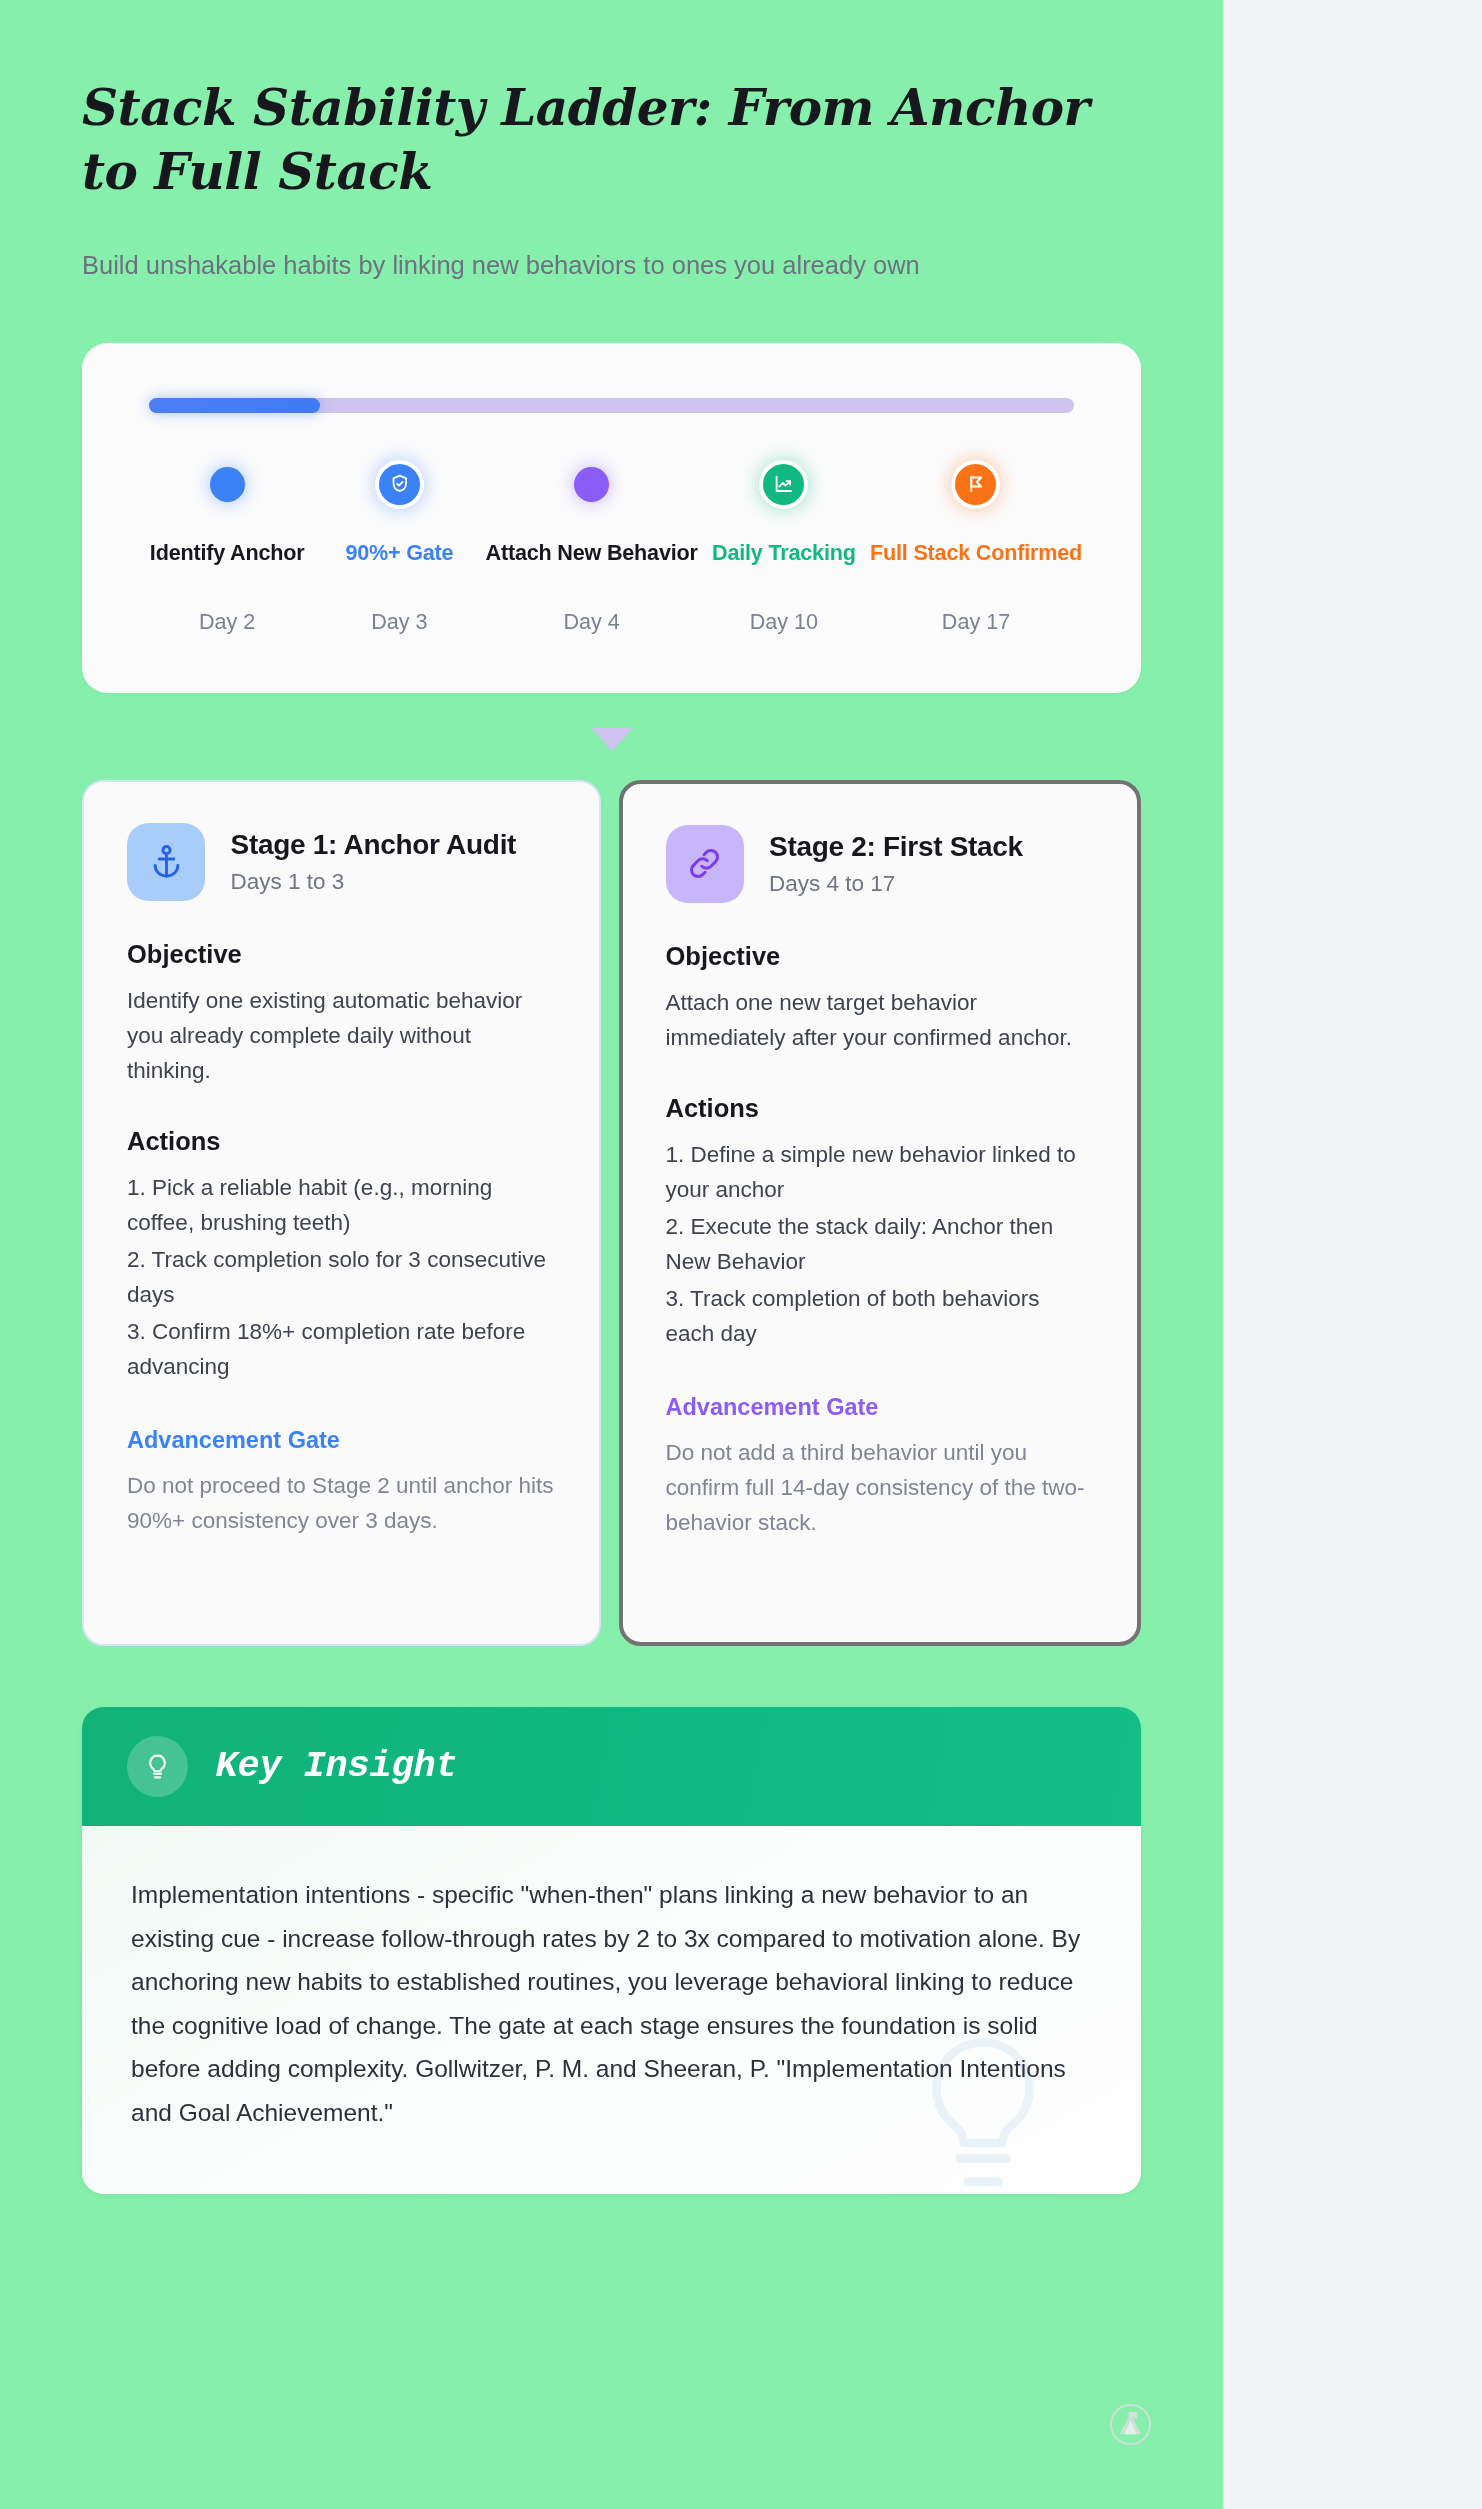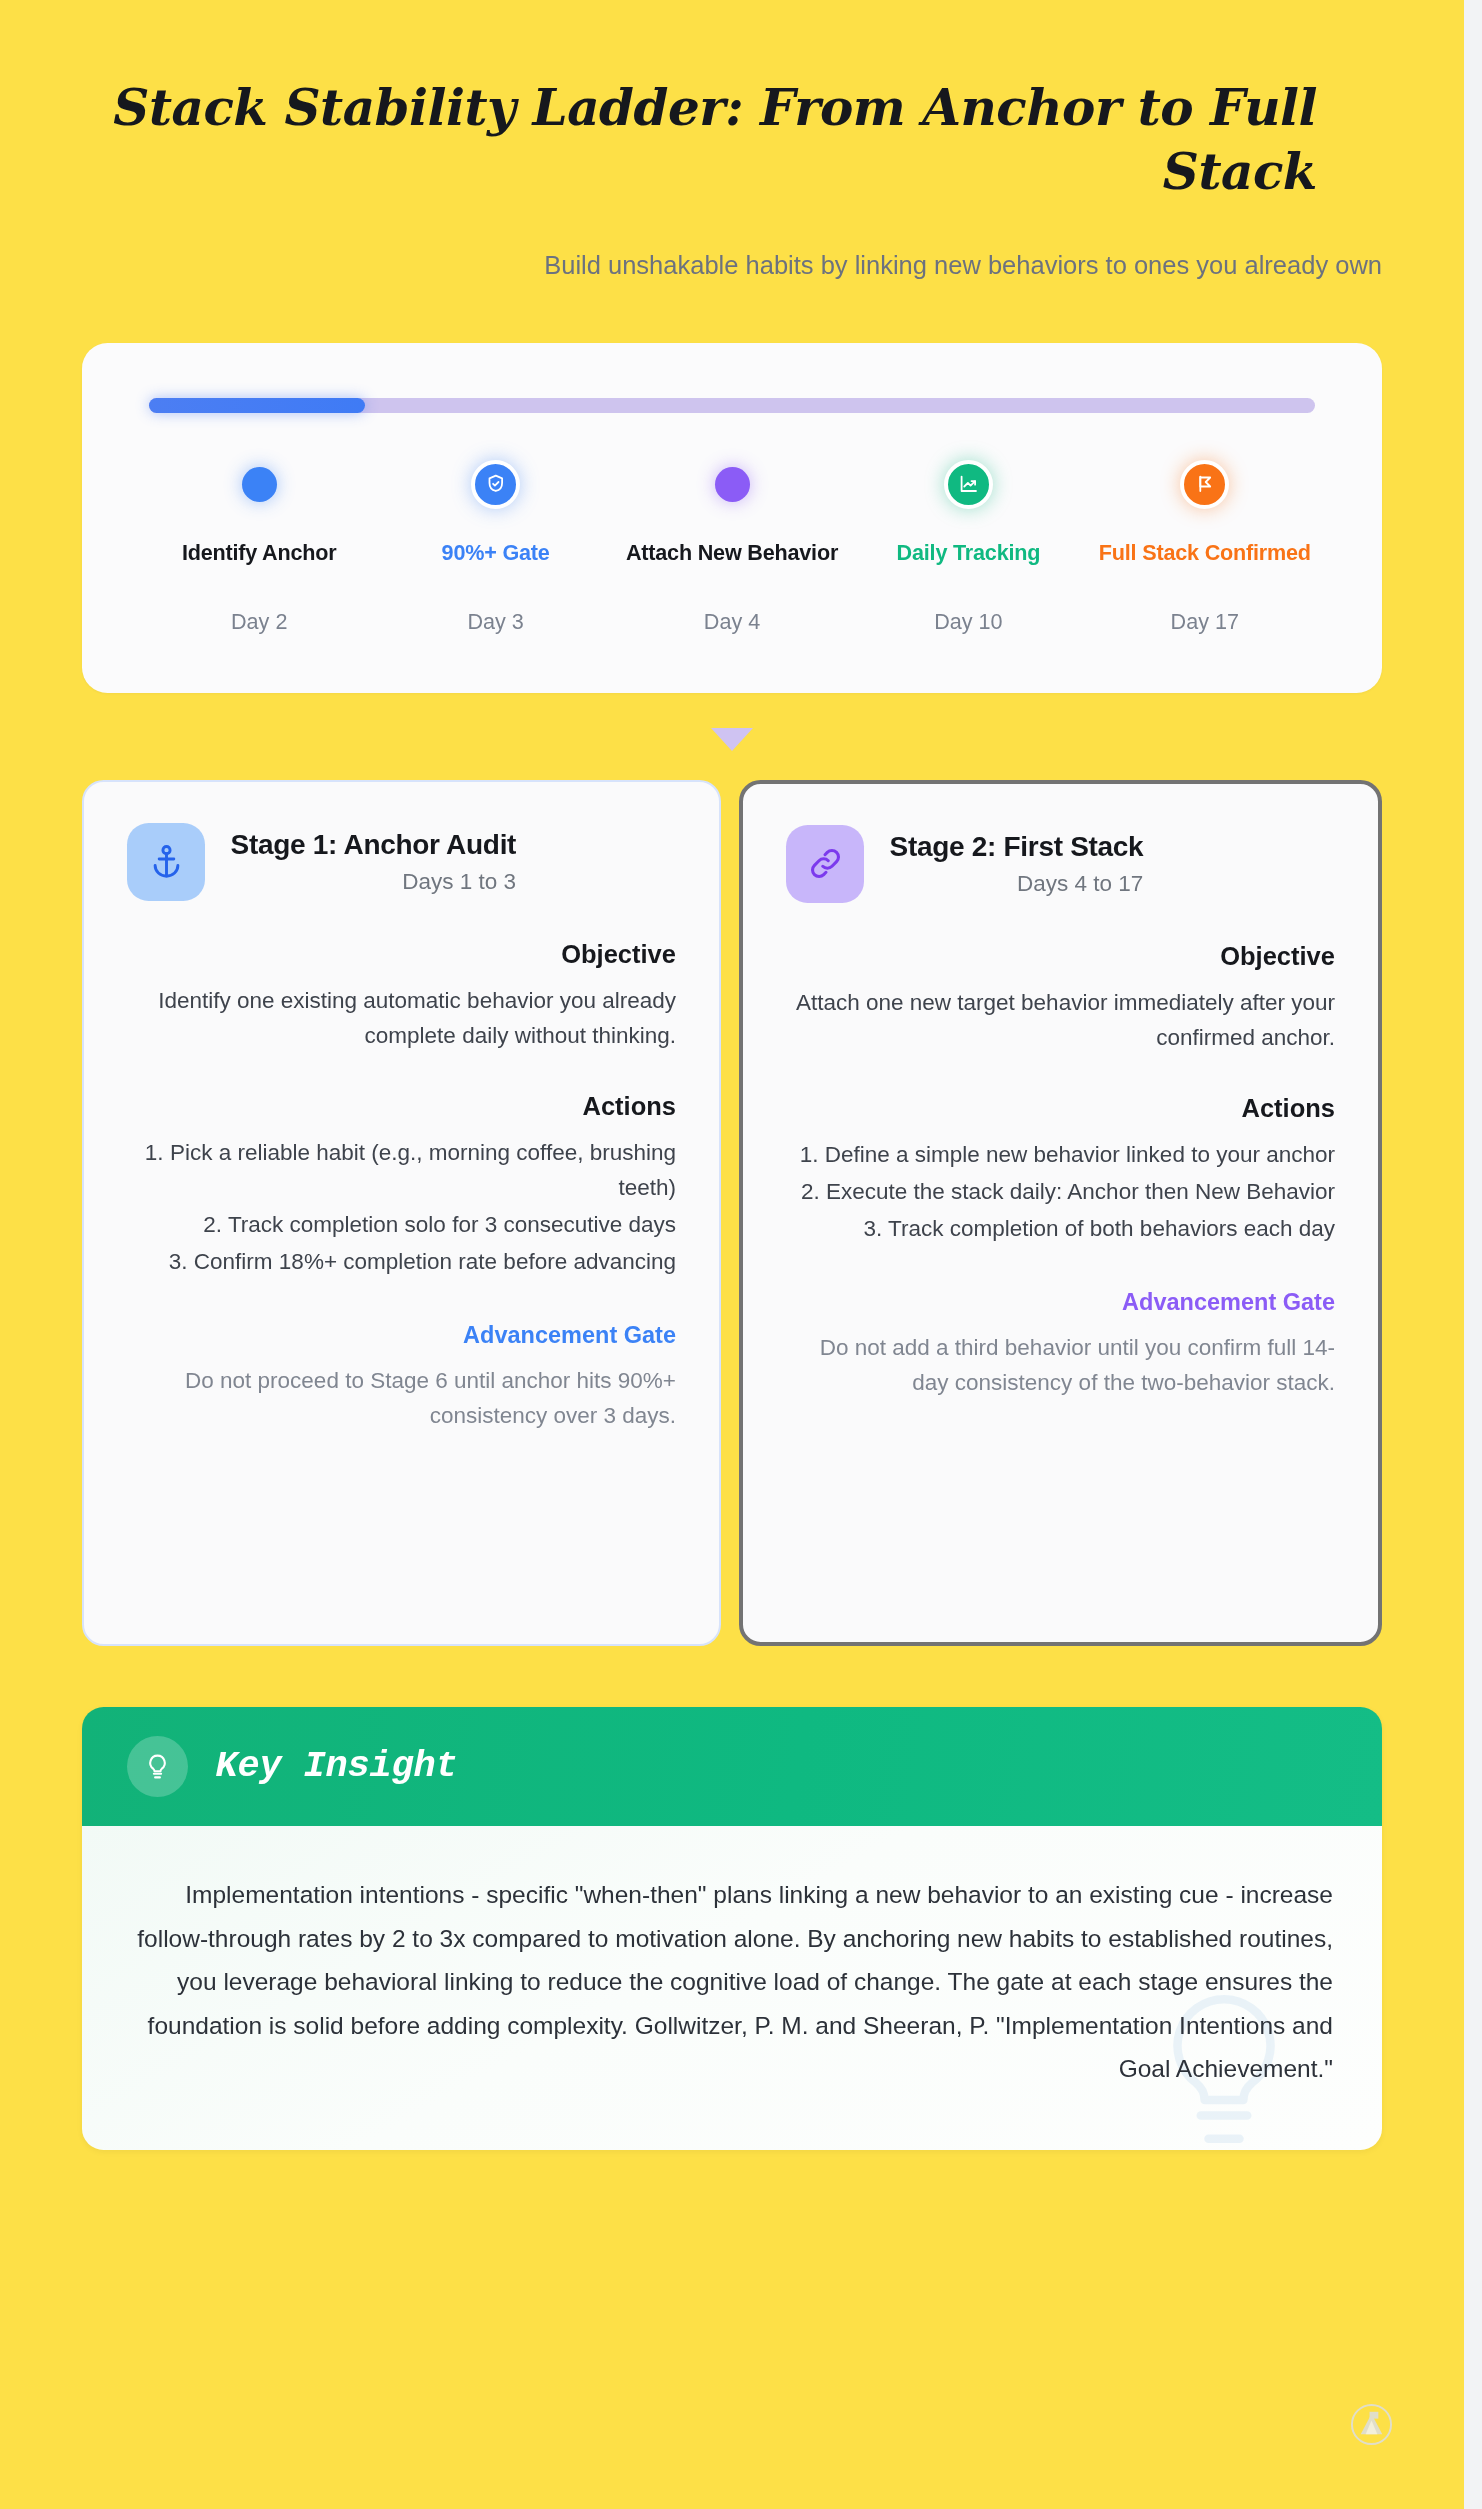--- a/index.html
+++ b/index.html
@@ -7,25 +7,24 @@
   html, body {
     width: 1483px;
     height: 2509px;
     background: #f2f3f5;
     font-family: "Liberation Sans", sans-serif;
     -webkit-font-smoothing: antialiased;
   }
 
   .page {
     position: relative;
-    width: 1464px;
+    width: 1223px;
     height: 2509px;
-    background: #fde047;
+    background: #86efac;
     padding: 0 82px;
-    text-align: right;
   }
 
   
   .header { padding-top: 76px; }
 
   .page-title {
     font-family: "DejaVu Serif", "Liberation Serif", serif;
     font-weight: 700;
     font-style: italic;
     font-size: 50px;
@@ -351,21 +350,21 @@
       <div class="sec-body">Identify one existing automatic behavior you already complete daily without thinking.</div>
 
       <div class="sec-head">Actions</div>
       <div class="sec-body">
         <p>1. Pick a reliable habit (e.g., morning coffee, brushing teeth)</p>
         <p>2. Track completion solo for 3 consecutive days</p>
         <p>3. Confirm 18%+ completion rate before advancing</p>
       </div>
 
       <div class="gate-head blue">Advancement Gate</div>
-      <div class="gate-body">Do not proceed to Stage 6 until anchor hits 90%+ consistency over 3 days.</div>
+      <div class="gate-body">Do not proceed to Stage 2 until anchor hits 90%+ consistency over 3 days.</div>
     </div>
 
     <div class="stage-card two">
       <div class="stage-head">
         <div class="stage-icon purple">
           <svg width="39" height="39" viewBox="0 0 24 24" fill="none" stroke="#7c3aed" stroke-width="1.9" stroke-linecap="round" stroke-linejoin="round">
             <path d="M10.3 13.7a4 4 0 0 0 5.7 0l2.8-2.8a4 4 0 0 0-5.7-5.7l-1.4 1.4"></path>
             <path d="M13.7 10.3a4 4 0 0 0-5.7 0l-2.8 2.8a4 4 0 1 0 5.7 5.7l1.4-1.4"></path>
           </svg>
         </div>

